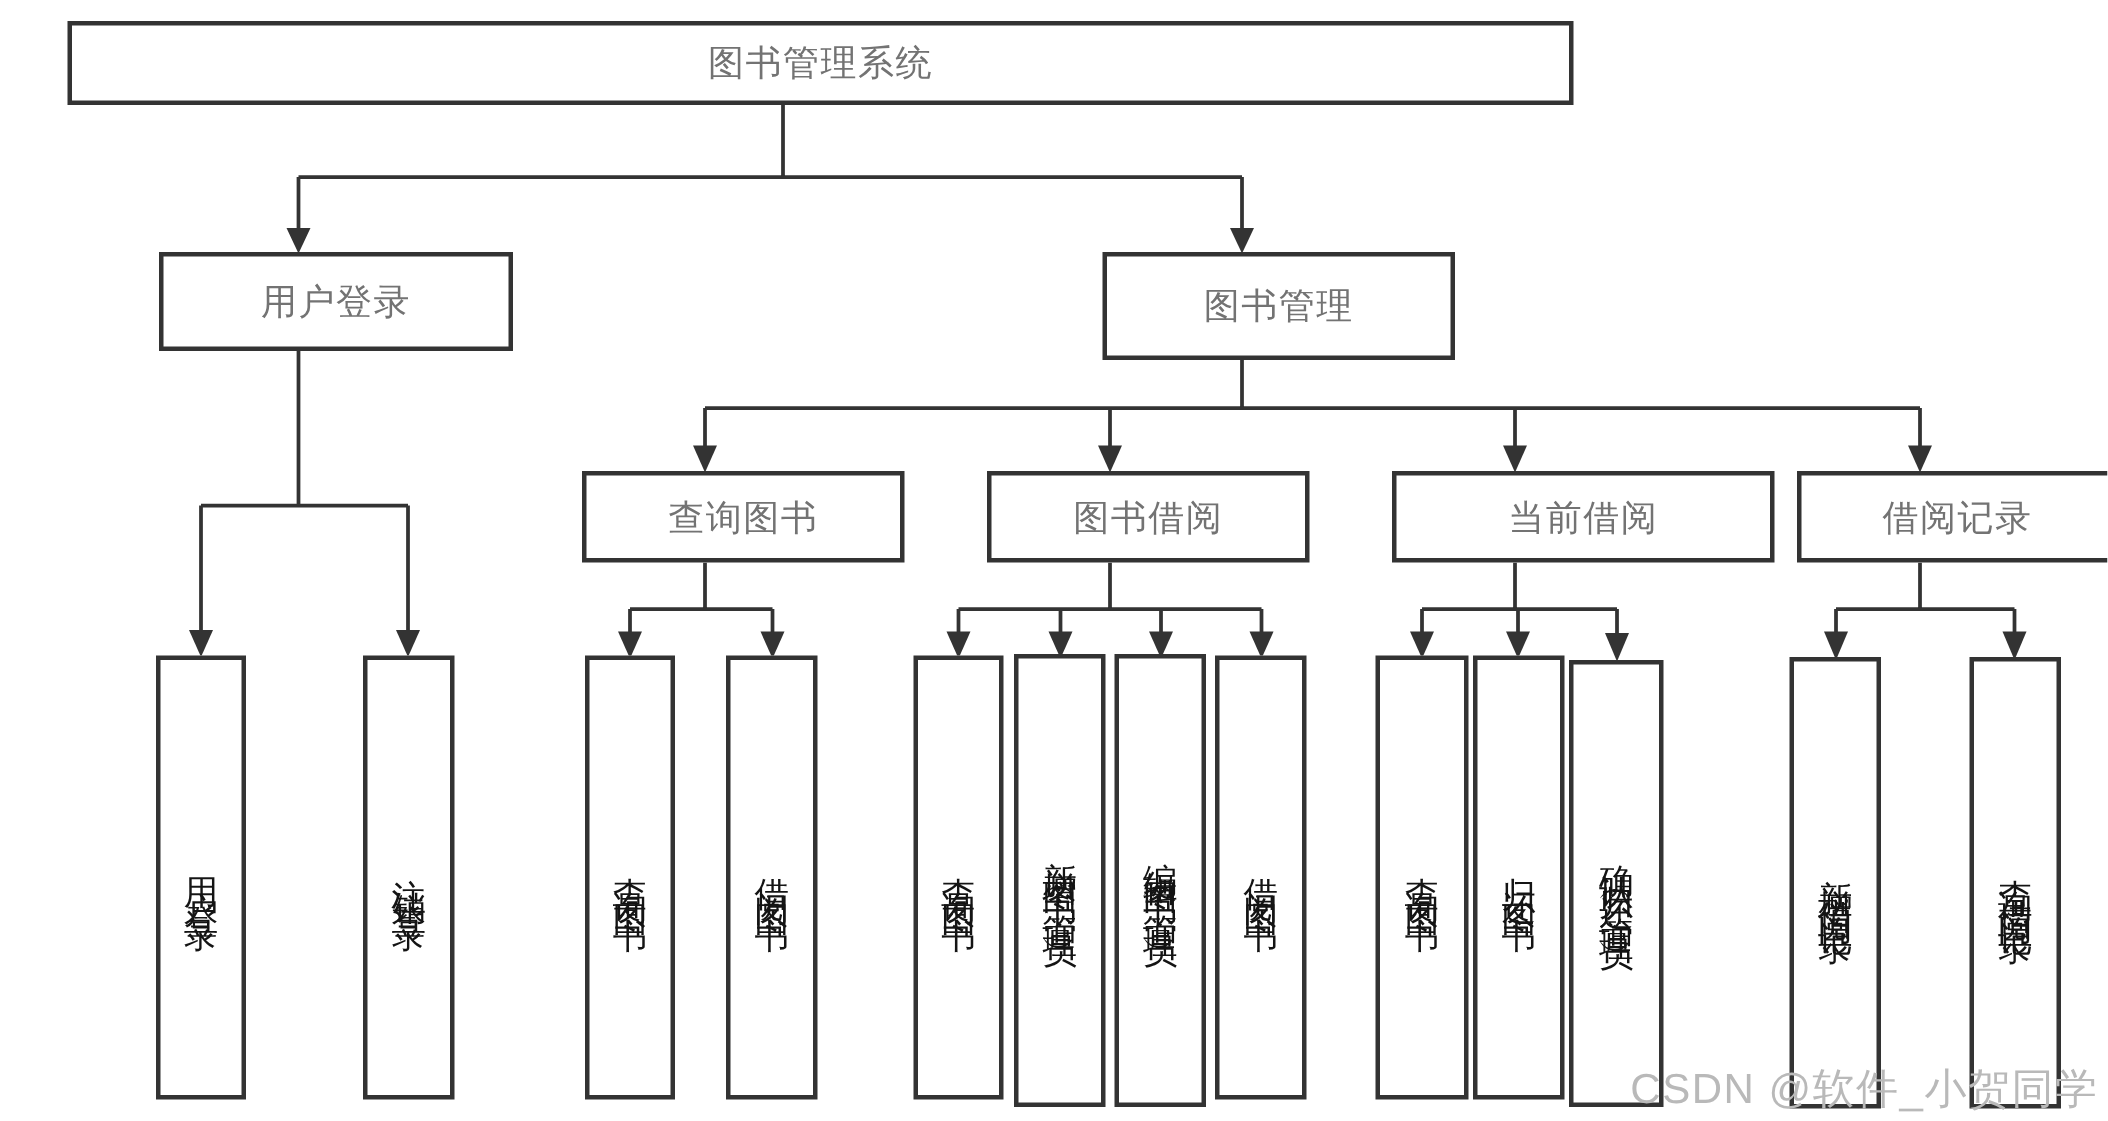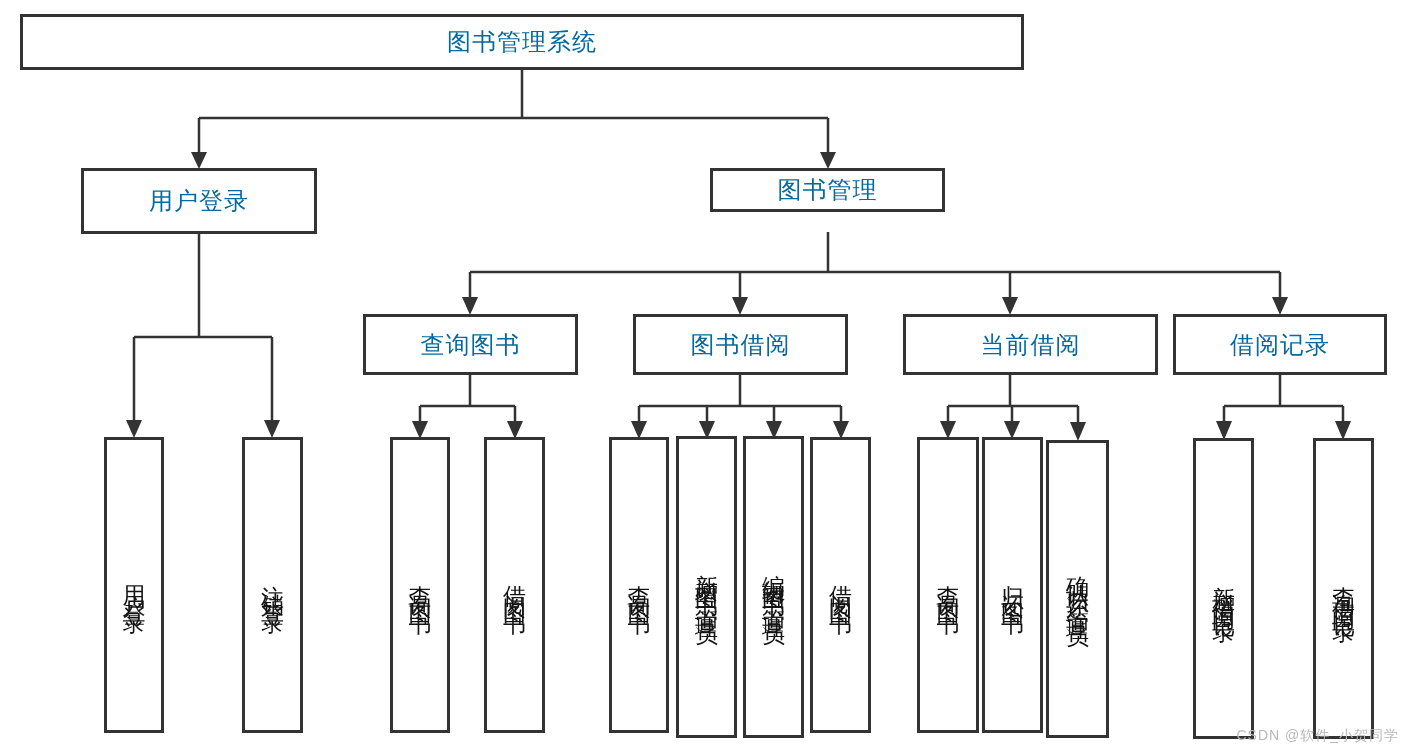--- a/index.html
+++ b/index.html
@@ -10,43 +10,44 @@
     font-family:"Liberation Sans","DejaVu Sans",sans-serif;
     overflow:hidden;
   }
   .wires{position:absolute;left:0;top:0;width:1405px;height:747px;}
   .hnode{
     position:absolute;
     box-sizing:border-box;
     border:3px solid #333333;
     background:#ffffff;
     display:flex;align-items:center;justify-content:center;
-    font-size:24px;color:#0369a1;
+    font-size:24px;color:#737373;
     letter-spacing:1px;
     white-space:nowrap;
+    margin-left:25px;
   }
   .vnode{
     position:absolute;
     box-sizing:border-box;
     border:3px solid #333333;
     background:#ffffff;
     display:flex;align-items:center;justify-content:center;
   }
   .vnode span{
     writing-mode:vertical-rl;
     text-orientation:mixed;
     font-size:23px;color:#141414;
     letter-spacing:9px;
     line-height:1;
   }
   .vnode.long span{letter-spacing:7px;}
   .watermark{
     position:absolute;
     right:6px;bottom:2px;
-    font-size:14px;
+    font-size:28px;
     color:#b9b9b9;
     letter-spacing:1px;
     pointer-events:none;
   }
 </style>
 </head>
 <body>
 
 <div class="stage">
 
@@ -89,21 +90,21 @@
     <g>
       <path d="M1280,375 V406 M1224,406 H1343 M1224,406 V422 M1343,406 V422"></path>
       <polygon fill="#333333" stroke="none" points="1216,421 1232,421 1224,440"></polygon>
       <polygon fill="#333333" stroke="none" points="1335,421 1351,421 1343,440"></polygon>
     </g>
   </svg>
 
   <div class="hnode" style="left:20px;top:14px;width:1004px;height:56px;">图书管理系统</div>
 
   <div class="hnode" style="left:81px;top:168px;width:236px;height:66px;">用户登录</div>
-  <div class="hnode" style="left:710px;top:168px;width:235px;height:44px;">图书管理</div>
+  <div class="hnode" style="left:710px;top:168px;width:235px;height:72px;">图书管理</div>
 
   <div class="hnode" style="left:363px;top:314px;width:215px;height:61px;">查询图书</div>
   <div class="hnode" style="left:633px;top:314px;width:215px;height:61px;">图书借阅</div>
   <div class="hnode" style="left:903px;top:314px;width:255px;height:61px;">当前借阅</div>
   <div class="hnode" style="left:1173px;top:314px;width:214px;height:61px;">借阅记录</div>
 
   <div class="vnode" style="left:104px;top:437px;width:60px;height:296px;">
     <span>用户登录</span>
   </div>
   <div class="vnode" style="left:242px;top:437px;width:61px;height:296px;">

